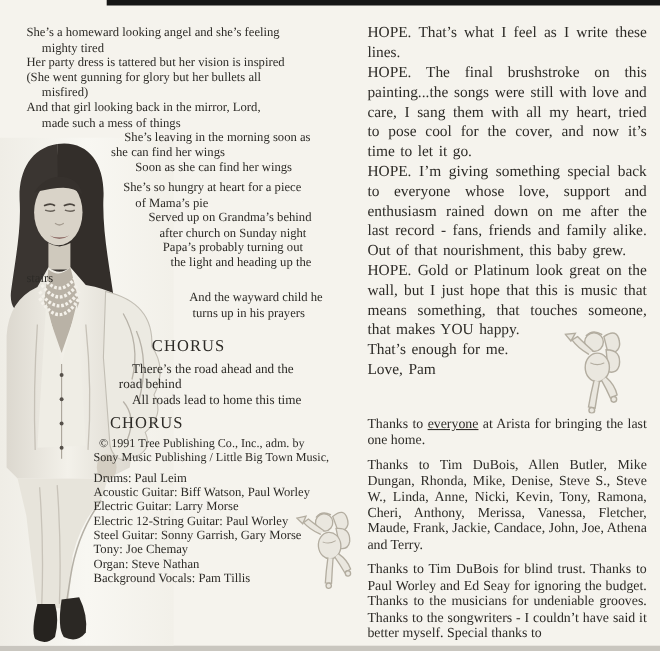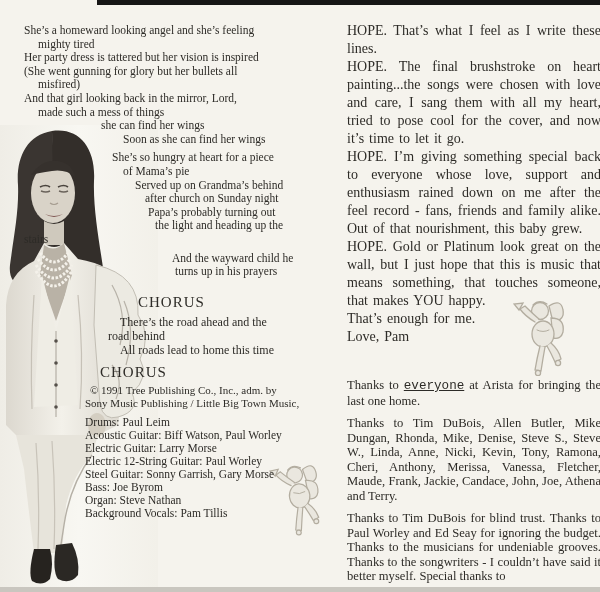--- a/index.html
+++ b/index.html
@@ -15,27 +15,27 @@
   .photo{position:absolute;left:0;top:125px;width:158px;height:462px;}
 
   .left-col{position:absolute;left:24px;top:24px;width:302px;z-index:2;}
   .ly{font-size:11.5px;line-height:13.6px;white-space:nowrap;}
   .gap1{margin-top:5px;}
   .chorus-h{font-size:15px;line-height:18px;letter-spacing:1px;font-weight:400;}
   .ch{font-size:12px;line-height:14px;white-space:nowrap;}
   .cp{font-size:11px;line-height:13px;white-space:nowrap;}
   .cr{font-size:11.5px;line-height:13px;white-space:nowrap;}
 
-  .right-col{position:absolute;left:347px;top:22px;width:254px;z-index:2;}
+  .right-col{position:absolute;left:334px;top:22px;width:254px;z-index:2;}
   .right-col p{margin:0;}
   .intro{font-size:14px;line-height:18px;text-align:justify;word-spacing:1.5px;}
   .short{text-align:left;}
   .thanks{font-size:12.6px;line-height:14.5px;text-align:justify;margin-top:8px !important;}
   .thanks-first{margin-top:32px !important;}
-  .u{text-decoration:underline;font-family:Liberation Mono, monospace;}
+  .u{text-decoration:underline;}
 
   .cherub{position:absolute;z-index:1;}
   .cherub-1{left:513px;top:296px;width:56px;height:80px;}
   .cherub-2{left:272px;top:458px;width:52px;height:80px;transform:rotate(-6deg);}
   .hidden-defs{position:absolute;width:0;height:0;overflow:hidden;}
 </style>
 </head>
 <body>
 
 <svg class="hidden-defs" aria-hidden="true">
@@ -123,20 +123,21 @@
   </svg>
 
   <div class="left-col">
     <div class="ly">She’s a homeward looking angel and she’s feeling</div>
     <div class="ly" style="margin-left:14px">mighty tired</div>
     <div class="ly">Her party dress is tattered but her vision is inspired</div>
     <div class="ly">(She went gunning for glory but her bullets all</div>
     <div class="ly" style="margin-left:14px">misfired)</div>
     <div class="ly">And that girl looking back in the mirror, Lord,</div>
     <div class="ly" style="margin-left:14px">made such a mess of things</div>
+    <div class="ly" style="margin-left:89px">She’s leaving in the morning soon as</div>
     <div class="ly" style="margin-left:77px">she can find her wings</div>
     <div class="ly" style="margin-left:99px">Soon as she can find her wings</div>
     <div class="ly gap1" style="margin-left:88px">She’s so hungry at heart for a piece</div>
     <div class="ly" style="margin-left:99px">of Mama’s pie</div>
     <div class="ly" style="margin-left:111px">Served up on Grandma’s behind</div>
     <div class="ly" style="margin-left:121px">after church on Sunday night</div>
     <div class="ly" style="margin-left:124px">Papa’s probably turning out</div>
     <div class="ly" style="margin-left:131px">the light and heading up the</div>
     <div class="ly" style="">stairs</div>
     <div class="ly gap1" style="margin-left:148px">And the wayward child he</div>
@@ -149,29 +150,29 @@
     <div class="chorus-h" style="margin-left:76px;margin-top:6px">CHORUS</div>
 
     <div class="cp" style="margin-left:66px;margin-top:3px">© 1991 Tree Publishing Co., Inc., adm. by</div>
     <div class="cp" style="margin-left:61px">Sony Music Publishing / Little Big Town Music,</div>
 
     <div class="cr" style="margin-left:61px;margin-top:6px">Drums: Paul Leim</div>
     <div class="cr" style="margin-left:61px">Acoustic Guitar: Biff Watson, Paul Worley</div>
     <div class="cr" style="margin-left:61px">Electric Guitar: Larry Morse</div>
     <div class="cr" style="margin-left:61px">Electric 12-String Guitar: Paul Worley</div>
     <div class="cr" style="margin-left:61px">Steel Guitar: Sonny Garrish, Gary Morse</div>
-    <div class="cr" style="margin-left:61px">Bass: Joe Byrom</div>
+    <div class="cr" style="margin-left:61px">Tony: Joe Chemay</div>
     <div class="cr" style="margin-left:61px">Organ: Steve Nathan</div>
     <div class="cr" style="margin-left:61px">Background Vocals: Pam Tillis</div>
   </div>
 
   <div class="right-col">
     <p class="intro">HOPE. That’s what I feel as I write these lines.</p>
-    <p class="intro">HOPE. The final brushstroke on heart painting...the songs were chosen with love and care, I sang them with all my heart, tried to pose cool for the cover, and now it’s time to let it go.</p>
-    <p class="intro">HOPE. I’m giving something special back to everyone whose love, support and enthusiasm rained down on me after the feel record - fans, friends and family alike. Out of that nourishment, this baby grew.</p>
+    <p class="intro">HOPE. The final brushstroke on this painting...the songs were still with love and care, I sang them with all my heart, tried to pose cool for the cover, and now it’s time to let it go.</p>
+    <p class="intro">HOPE. I’m giving something special back to everyone whose love, support and enthusiasm rained down on me after the last record - fans, friends and family alike. Out of that nourishment, this baby grew.</p>
     <p class="intro">HOPE. Gold or Platinum look great on the wall, but I just hope that this is music that means something, that touches someone, that makes YOU happy.</p>
     <p class="intro short">That’s enough for me.</p>
     <p class="intro short">Love, Pam</p>
 
     <p class="thanks thanks-first"><span>Thanks to </span><span class="u">everyone</span><span> at Arista for bringing the last one home.</span></p>
     <p class="thanks">Thanks to Tim DuBois, Allen Butler, Mike Dungan, Rhonda, Mike, Denise, Steve S., Steve W., Linda, Anne, Nicki, Kevin, Tony, Ramona, Cheri, Anthony, Merissa, Vanessa, Fletcher, Maude, Frank, Jackie, Candace, John, Joe, Athena and Terry.</p>
     <p class="thanks">Thanks to Tim DuBois for blind trust. Thanks to Paul Worley and Ed Seay for ignoring the budget. Thanks to the musicians for undeniable grooves. Thanks to the songwriters - I couldn’t have said it better myself. Special thanks to</p>
   </div>
 
   <svg class="cherub cherub-1" viewBox="0 0 56 80">

